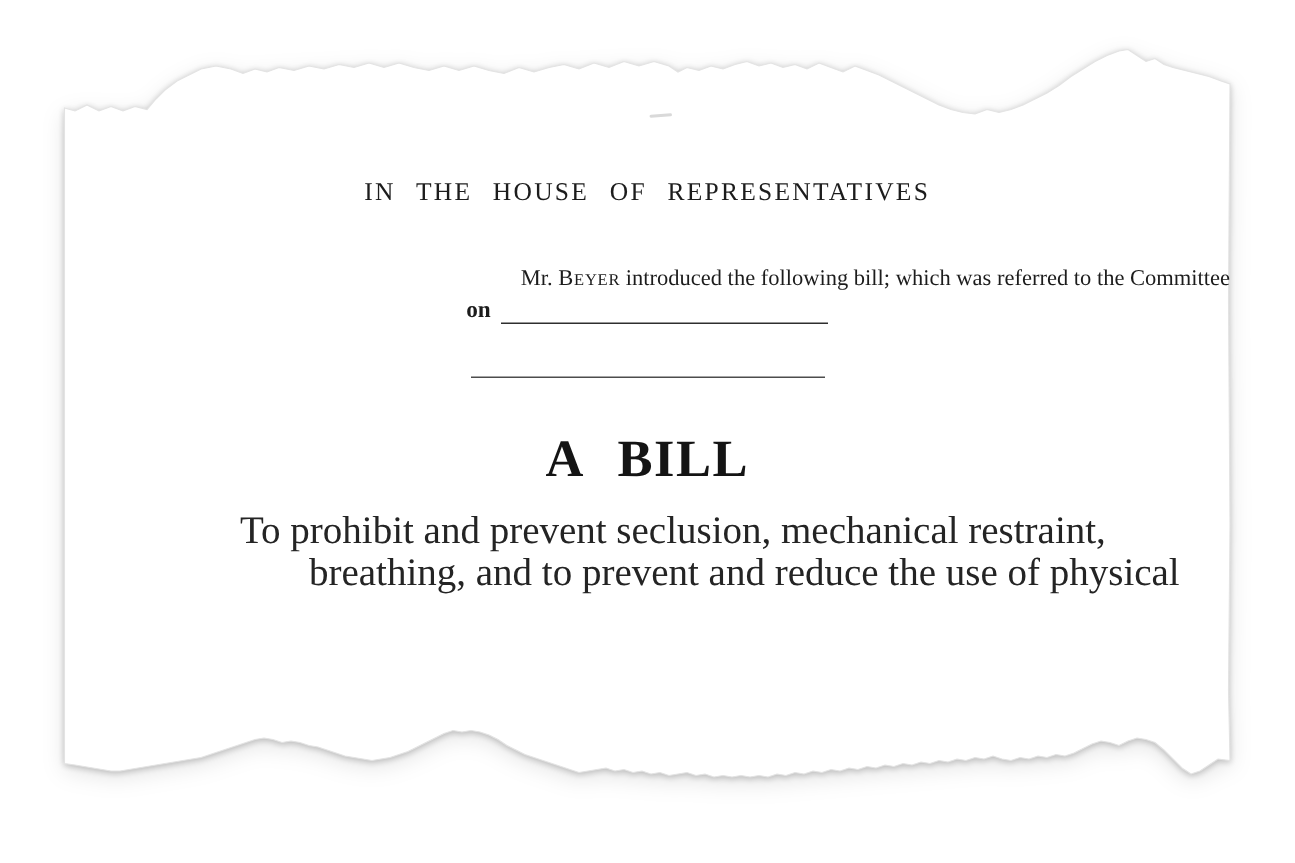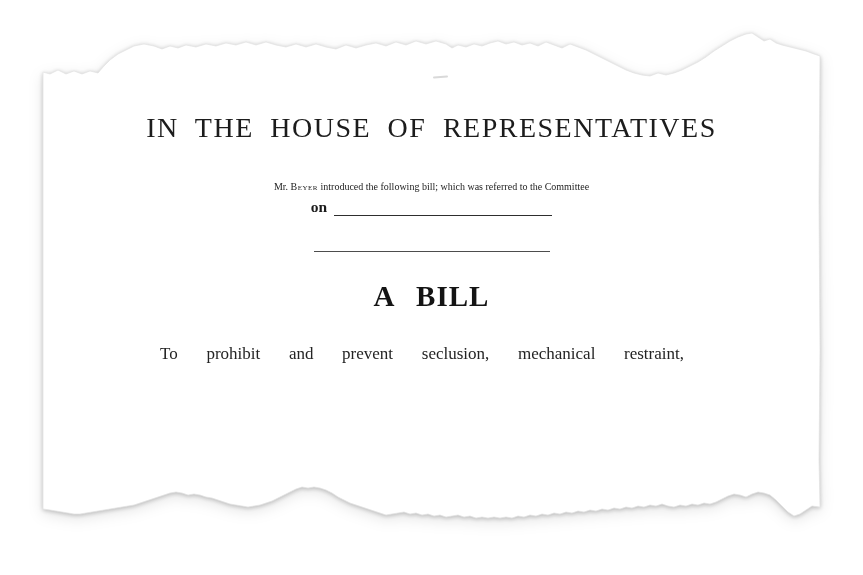--- a/index.html
+++ b/index.html
@@ -14,48 +14,48 @@
     position:absolute;left:0;top:0;width:863px;height:575px;
     filter:drop-shadow(0 1px 2px rgba(0,0,0,0.22)) drop-shadow(0 4px 7px rgba(0,0,0,0.10));
   }
   .content{position:absolute;left:43px;top:0;width:777px;height:575px;}
   .remnant{
     position:absolute;top:76px;left:390px;width:15px;height:2px;
     background:#d9d9d9;transform:rotate(-4deg);border-radius:1px;
   }
   .chamber{
     position:absolute;top:116px;left:0;right:0;text-align:center;
-    font-size:28px;line-height:23px;letter-spacing:1.5px;word-spacing:8px;
+    font-size:17px;line-height:23px;letter-spacing:1.5px;word-spacing:8px;
   }
   .intro{
-    position:absolute;top:177px;left:0;right:0;text-align:center;
-    font-size:10px;line-height:19px;
+    position:absolute;top:177px;left:0;right:0;text-align:right;
+    font-size:15px;line-height:19px;
   }
   .sc{font-variant:small-caps;letter-spacing:0.5px;}
   .on-line{
     position:absolute;top:197px;left:0;right:0;
     display:flex;justify-content:center;align-items:flex-end;
     font-size:15.5px;line-height:19px;font-weight:bold;
   }
   .on-line .blank{
     width:218px;height:15px;margin-left:7px;
     border-bottom:1.2px solid #2e2e2e;
   }
   .divider{
     position:absolute;top:251px;left:50%;transform:translateX(-50%);
     width:236px;height:0;border-top:1.7px solid #4d4d4d;
   }
   .bill-title{
-    position:absolute;top:277px;left:0;right:0;text-align:center;
-    font-size:29px;line-height:38px;font-weight:bold;
+    position:absolute;top:287px;left:0;right:0;text-align:center;
+    font-size:35px;line-height:38px;font-weight:bold;
     letter-spacing:1px;word-spacing:14px;color:#141414;
   }
   .long-title{
     position:absolute;top:340px;left:117px;width:524px;
-    font-size:17px;color:#242424;
+    font-size:26px;color:#242424;
   }
   .lt-line{
     height:28.4px;line-height:28.4px;box-sizing:border-box;
     text-align:justify;text-align-last:justify;white-space:nowrap;
   }
   .lt-line.indent{padding-left:46px;}
   .lt-line.last{text-align-last:left;}
 </style>
 </head>
 <body>
@@ -82,16 +82,17 @@
       <span>on</span>
       <span class="blank"></span>
     </div>
 
     <div class="divider"></div>
 
     <div class="bill-title">A BILL</div>
 
     <div class="long-title">
       <div class="lt-line">To prohibit and prevent seclusion, mechanical restraint,</div>
+      <div class="lt-line indent">breathing, and to prevent and reduce the use of physical</div>
     </div>
 
   </div>
 </div>
 
 </body></html>

